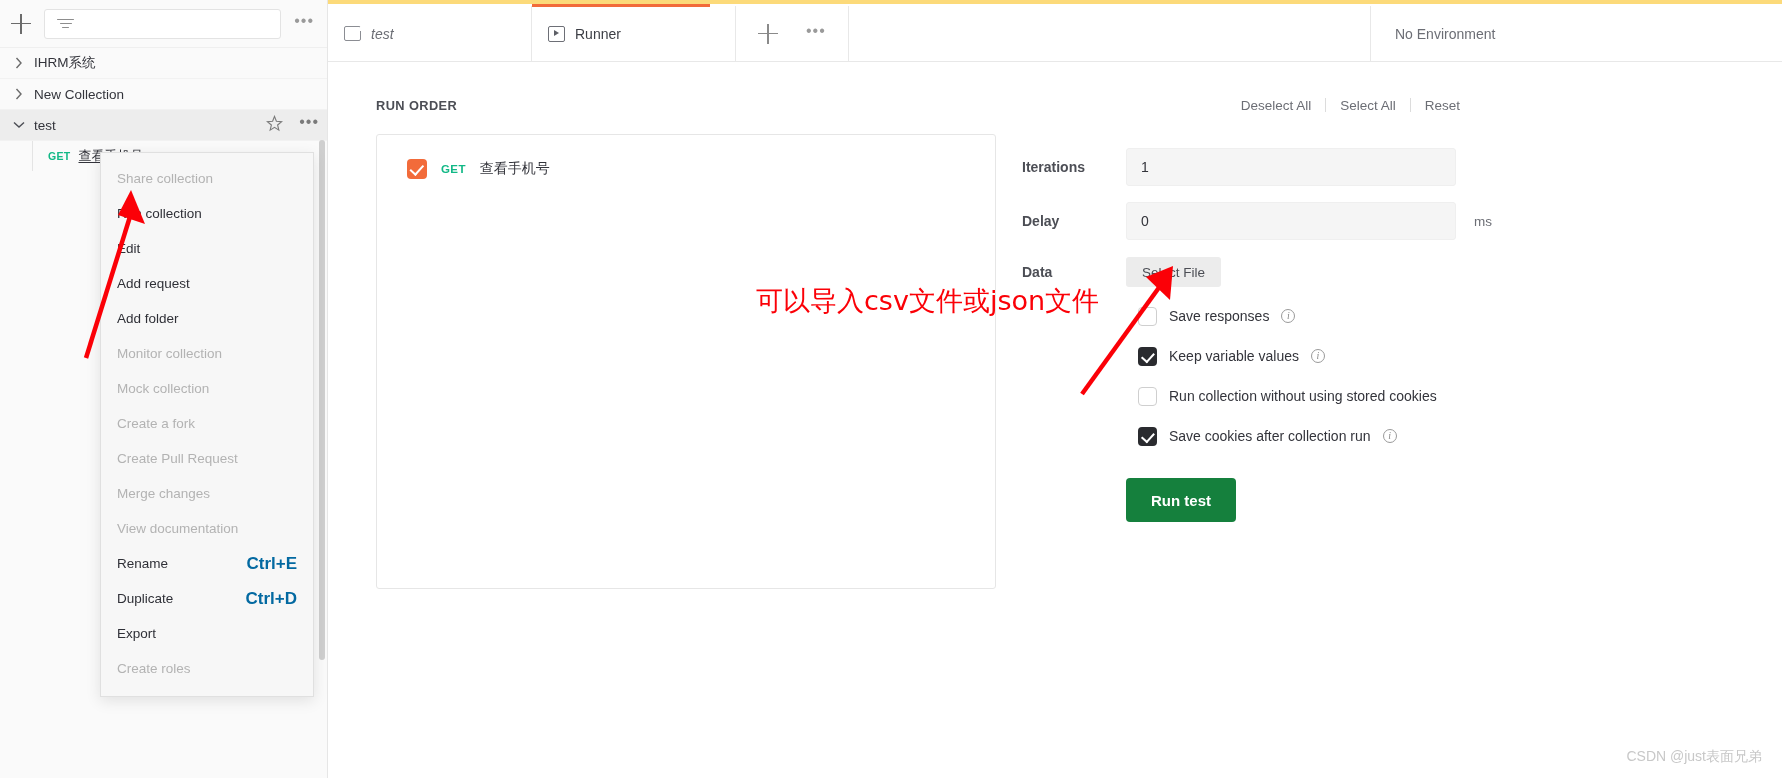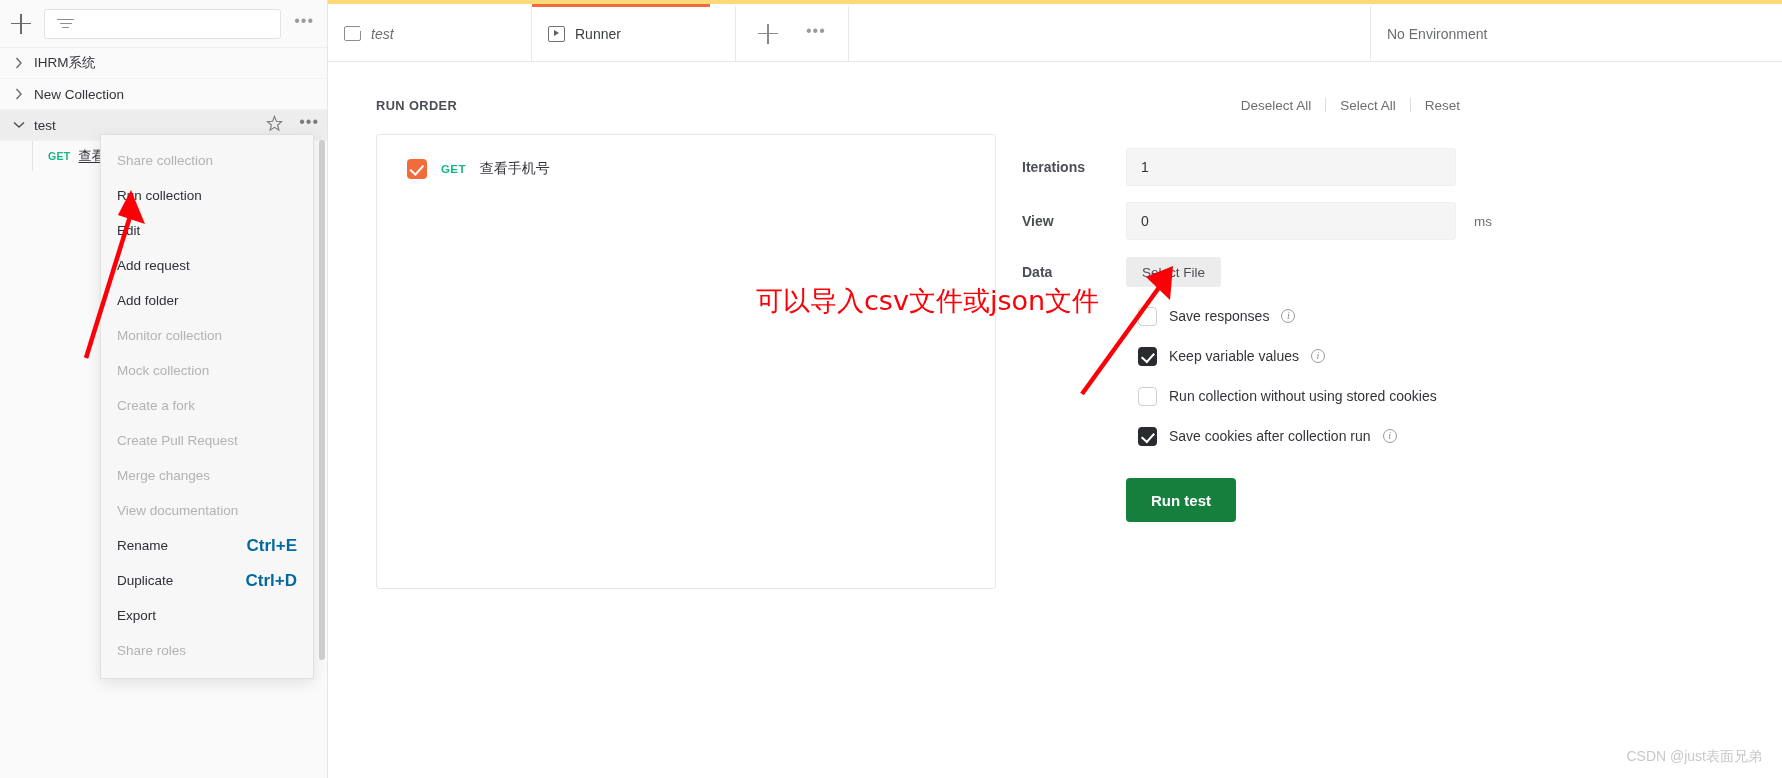--- a/index.html
+++ b/index.html
@@ -71,21 +71,21 @@
   .req-name { text-decoration: underline; text-underline-offset: 2px; }
 
   
   .sb-scroll {
     position: absolute; right: 2px; top: 140px; width: 6px; height: 520px;
     background: #cfcfcf; border-radius: 3px;
   }
 
   
   .ctx {
-    position: absolute; left: 100px; top: 134px; width: 214px;
+    position: absolute; left: 100px; top: 152px; width: 214px;
     background: #f7f7f7; border: 1px solid #e0e0e0;
     box-shadow: 0 4px 14px rgba(0,0,0,.10);
     padding: 8px 0 10px 0; z-index: 40;
   }
   .ctx-item {
     display: flex; align-items: center; height: 35px;
     padding: 0 16px; font-size: 13.5px; color: #2f3037; cursor: pointer;
   }
   .ctx-item.dim { color: #b3b3b3; cursor: default; }
   .ctx-item .kbd { margin-left: auto; color: #0369a1; font-size: 17px; font-weight: bold; }
@@ -135,21 +135,21 @@
   .tab-new {
     display: flex; align-items: center; gap: 28px; padding: 0 22px;
     border-right: 1px solid #e8e8e8; margin-top: 6px;
   }
   .plus-ico { width: 20px; height: 20px; position: relative; cursor:pointer; }
   .plus-ico:before, .plus-ico:after { content:""; position:absolute; background:#8a8a8a; }
   .plus-ico:before { left:0; right:0; top:9.2px; height:1.6px; }
   .plus-ico:after { top:0; bottom:0; left:9.2px; width:1.6px; }
   .tab-dots { color:#9a9a9a; font-size:16px; letter-spacing:1px; line-height:8px; padding-bottom:6px; cursor:pointer;}
   .env-cell {
-    width: 412px; display: flex; align-items: center; padding-left: 16px;
+    width: 412px; display: flex; align-items: center; padding-left: 24px;
     font-size: 14px; color: #6c6e75; border-left: 1px solid #e8e8e8; margin-top:6px;
     cursor: pointer;
   }
 
   
   .runner { position: relative; padding: 26px 0 0 0; }
   .run-head {
     display: flex; align-items: center; padding: 0 48px 0 48px; height: 34px; gap: 20px;
   }
   .run-order-title {
@@ -331,21 +331,21 @@
       <span class="kbd">Ctrl+E</span>
       </div>
     <div class="ctx-item">
       <span>Duplicate</span>
       <span class="kbd">Ctrl+D</span>
       </div>
     <div class="ctx-item">
       <span>Export</span>
       </div>
     <div class="ctx-item dim">
-      <span>Share roles</span>
+      <span>Create roles</span>
       </div>
   </div>
 
   <div class="main">
 
     <div class="tabstrip">
       <div class="tab-yellow-left"></div>
       <div class="tab-yellow-fill"></div>
       <div class="tab-orange"></div>
 
@@ -397,21 +397,21 @@
         <div class="run-settings">
 
           <div class="set-row">
             <div class="set-label">Iterations</div>
             <div class="set-input">
               <span>1</span>
             </div>
           </div>
 
           <div class="set-row">
-            <div class="set-label">View</div>
+            <div class="set-label">Delay</div>
             <div class="set-input">
               <span>0</span>
             </div>
             <div class="set-unit">ms</div>
           </div>
 
           <div class="set-row" style="height:48px">
             <div class="set-label">Data</div>
             <div class="select-file">Select File</div>
           </div>

